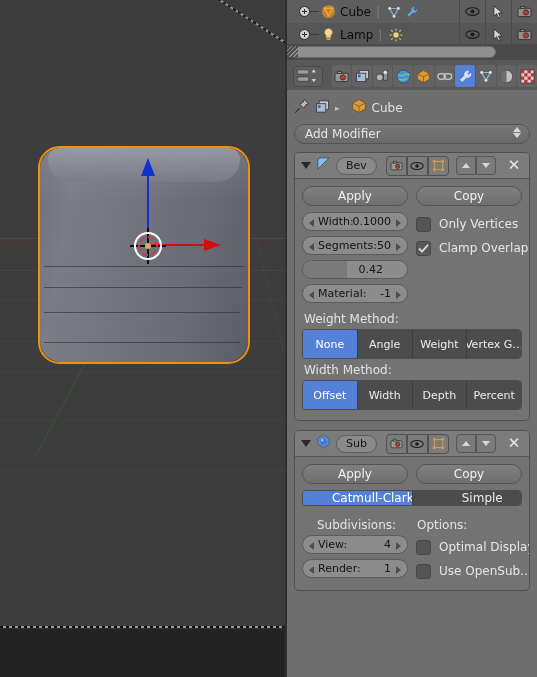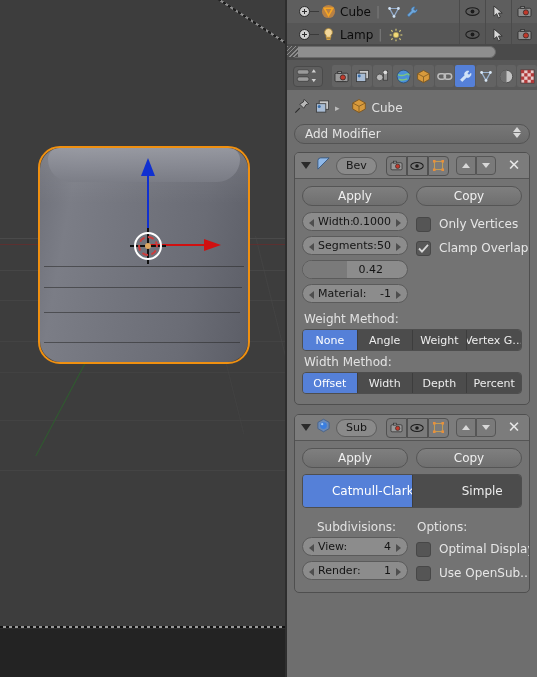--- a/index.html
+++ b/index.html
@@ -203,26 +203,26 @@
   .chk {
     width:15px; height:15px; border-radius:3px; background:#555; border:1px solid #474747;
     display:flex; align-items:center; justify-content:center; flex:none;
   }
   .chk.on { background:#585858; }
   .chk-label { color:#e6e6e6; font-size:12px; white-space:nowrap; }
 
   .section-label { color:#e2e2e2; font-size:12px; margin: 4px 0 3px 2px; }
   .seg-group { display:flex; border-radius:4px; overflow:hidden; border:1px solid #4e4e4e; margin-bottom:3px; }
   .seg {
-    flex:1; height:20px; background:#4c4c4c; display:flex; align-items:center; justify-content:center;
+    flex:1; height:28px; background:#4c4c4c; display:flex; align-items:center; justify-content:center;
     color:#ededed; font-size:11px; border-right:1px solid #3d3d3d; white-space:nowrap; overflow:hidden;
   }
   .seg:last-child { border-right:none; }
   .seg.active { background:#5580d8; color:#fff; }
-  .seg-group.two .seg { height:32px; font-size:12px;padding-left:31px; }
+  .seg-group.two .seg { height:14px; font-size:12px;padding-left:31px; }
 </style>
 </head>
 <body>
 
 <div id="root">
 
   <div id="viewport">
     <div class="dashed-split-diag"></div>
 
     <div class="grid-line" style="left:0;top:238px;width:285px;height:1px;"></div>

